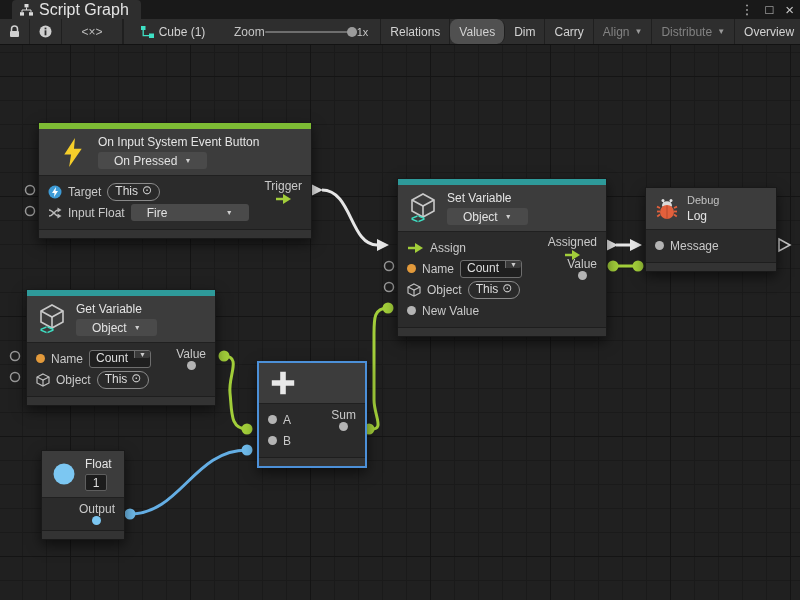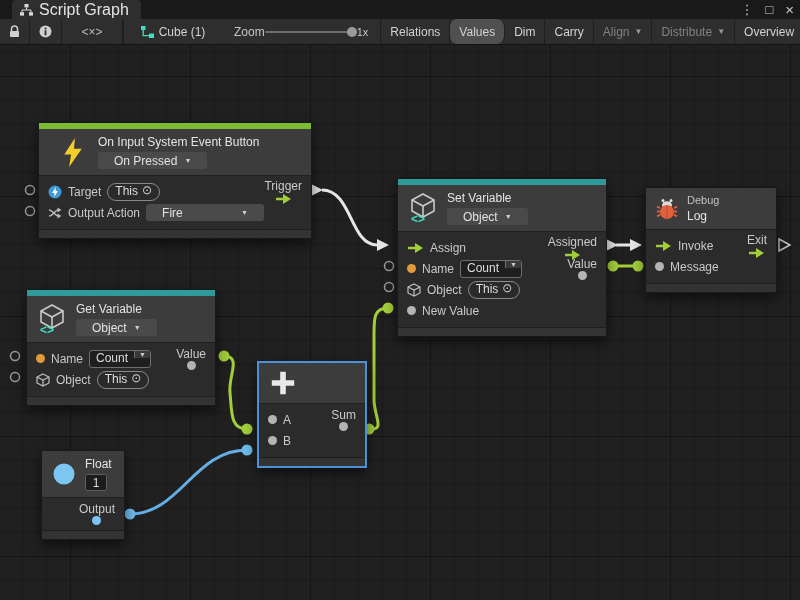--- a/index.html
+++ b/index.html
@@ -257,21 +257,21 @@
       </div>
       <div class="row">
         <svg width="14" height="14" viewBox="0 0 14 14">
             <g stroke="#B9B9B9" stroke-width="1.4" fill="none">
               <path d="M1,4 C5,4 7,10 10,10"></path>
               <path d="M1,10 C5,10 7,4 10,4"></path>
             </g>
             <polygon points="9.5,1.5 13.5,4 9.5,6.5" fill="#B9B9B9"></polygon>
             <polygon points="9.5,7.5 13.5,10 9.5,12.5" fill="#B9B9B9"></polygon>
           </svg>
-        <span>Output Action</span>
+        <span>Input Float</span>
         <span class="popup wide">
           <span>Fire</span>
           <span class="arr">▼</span>
         </span>
       </div>
     </div>
     <div class="nfoot"></div>
   </div>
 
   <div class="node" id="node-setvar">
@@ -360,34 +360,20 @@
         <ellipse cx="11" cy="14" rx="7" ry="7" fill="#E2603C"></ellipse>
         <line x1="11" y1="7.5" x2="11" y2="21" stroke="#BC4D30" stroke-width="1.2"></line>
       </svg>
       <div class="tcol">
         <span class="ntitle small">Debug</span>
         <span class="ntitle">Log</span>
       </div>
     </div>
     <div class="nbody">
       <div class="row">
-        <svg width="17" height="12" viewBox="0 0 17 12">
-            <line x1="1" y1="6" x2="9" y2="6" stroke="#A2CE3A" stroke-width="2.5"></line>
-            <polygon points="8,1 16,6 8,11" fill="#A2CE3A"></polygon>
-          </svg>
-        <span>Invoke</span>
-        <span class="rsp">
-          <span>Exit</span>
-          <svg width="17" height="12" viewBox="0 0 17 12">
-              <line x1="1" y1="6" x2="9" y2="6" stroke="#A2CE3A" stroke-width="2.5"></line>
-              <polygon points="8,1 16,6 8,11" fill="#A2CE3A"></polygon>
-            </svg>
-        </span>
-      </div>
-      <div class="row">
         <span class="dot d-gray"></span>
         <span>Message</span>
       </div>
     </div>
     <div class="nfoot"></div>
   </div>
 
   <div class="node" id="node-getvar">
     <div class="colorbar cb-teal"></div>
     <div class="nhead">

